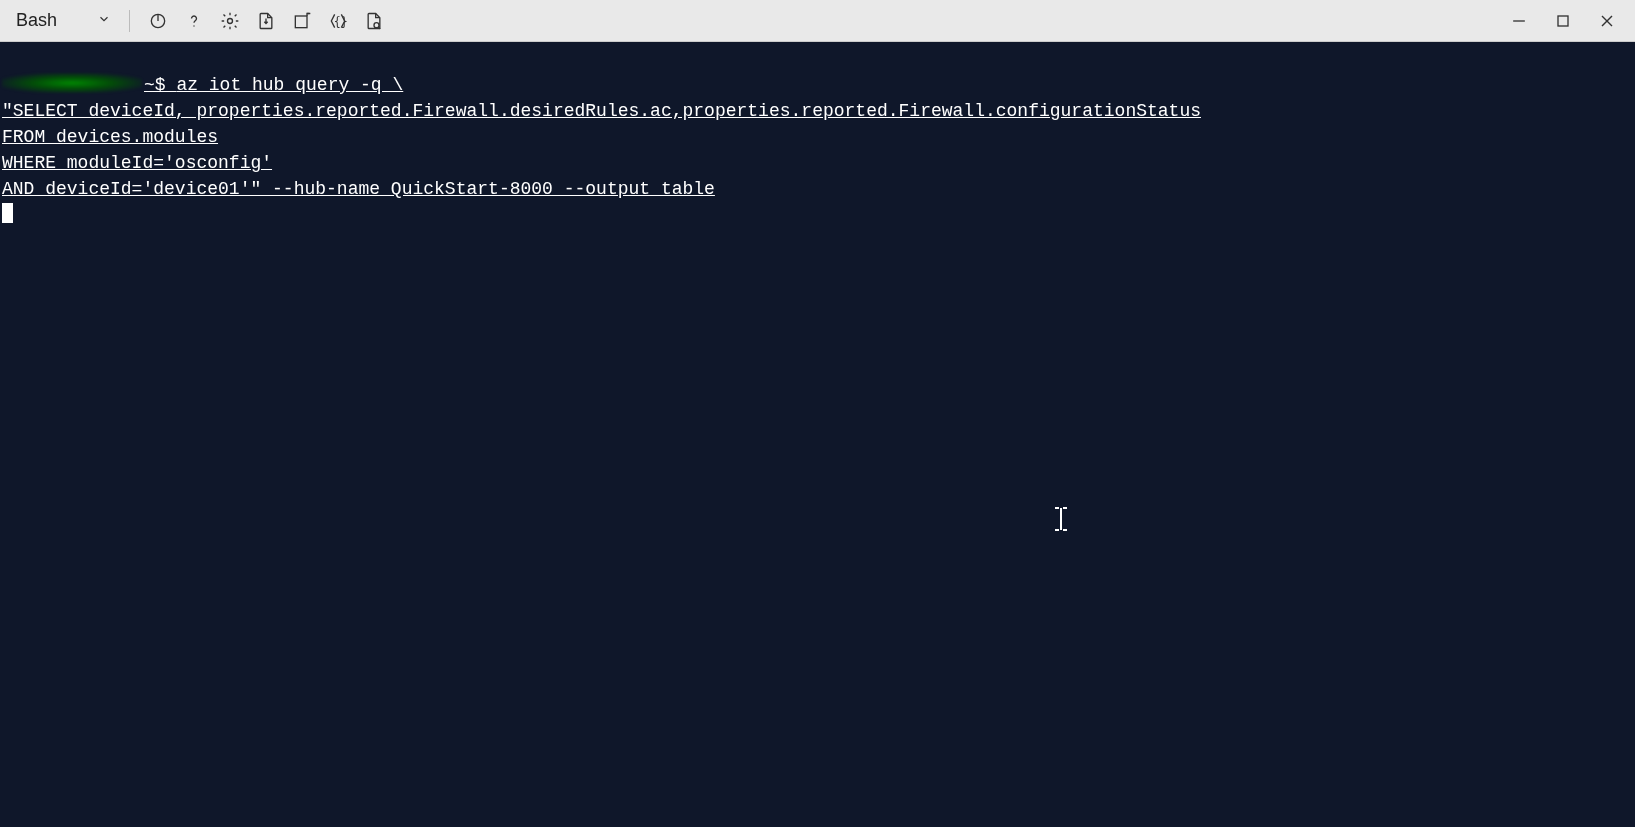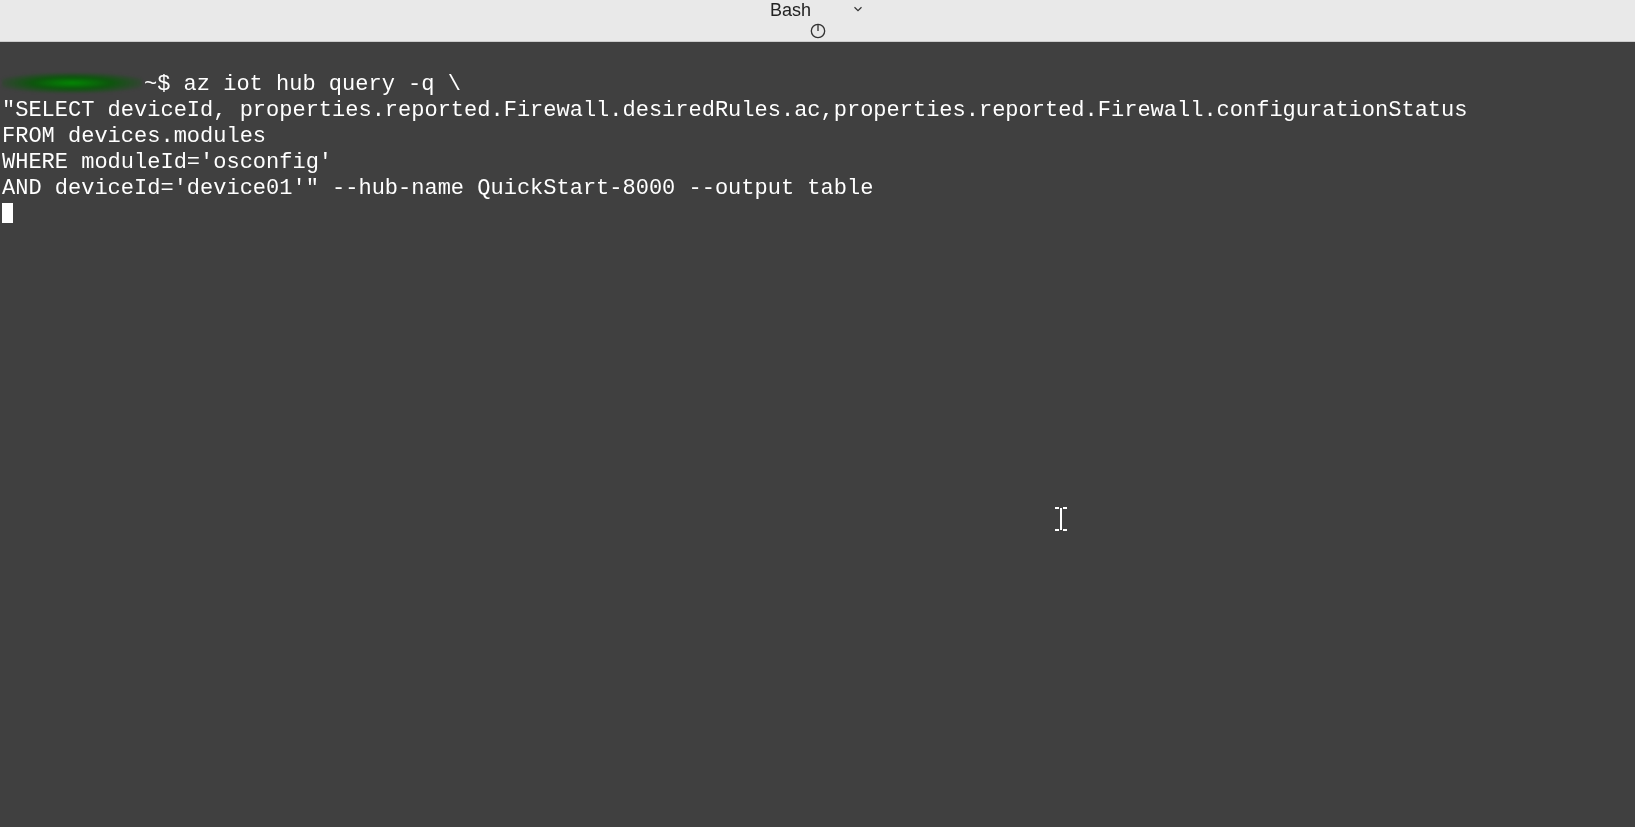--- a/index.html
+++ b/index.html
@@ -12,21 +12,20 @@
     overflow: hidden;
   }
   .toolbar {
     height: 42px;
     background: #e9e9e9;
     border-bottom: 1px solid #ccc;
     display: flex;
     align-items: center;
     padding: 0 8px;
     box-sizing: border-box;
-    flex-direction: column;
   }
   .shell-select {
     display: flex;
     align-items: center;
     gap: 40px;
     padding: 0 8px;
     cursor: pointer;
     font-size: 18px;
     color: #222;
   }
@@ -53,31 +52,32 @@
     stroke-width: 1.6;
   }
   .spacer { flex: 1; }
   .win-controls {
     display: flex;
     gap: 4px;
   }
   .win-controls .icon-btn { width: 40px; }
 
   .terminal {
-    background: #404040;
+    background: #0f172a;
     color: #fff;
     font-family: "Consolas", "Courier New", monospace;
-    font-size: 22px;
+    font-size: 18px;
     line-height: 26px;
     padding: 4px 2px;
     white-space: pre;
     position: relative;
     height: calc(827px - 42px);
     box-sizing: border-box;
     cursor: text;
+    text-decoration: underline;
   }
   .redacted {
     display: inline-block;
     width: 140px;
     height: 20px;
     background: radial-gradient(ellipse at center, rgba(0,140,0,0.95) 0%, rgba(0,90,0,0.8) 40%, rgba(0,0,0,0) 80%);
     filter: blur(1px);
     vertical-align: -3px;
     margin-right: 2px;
   }

